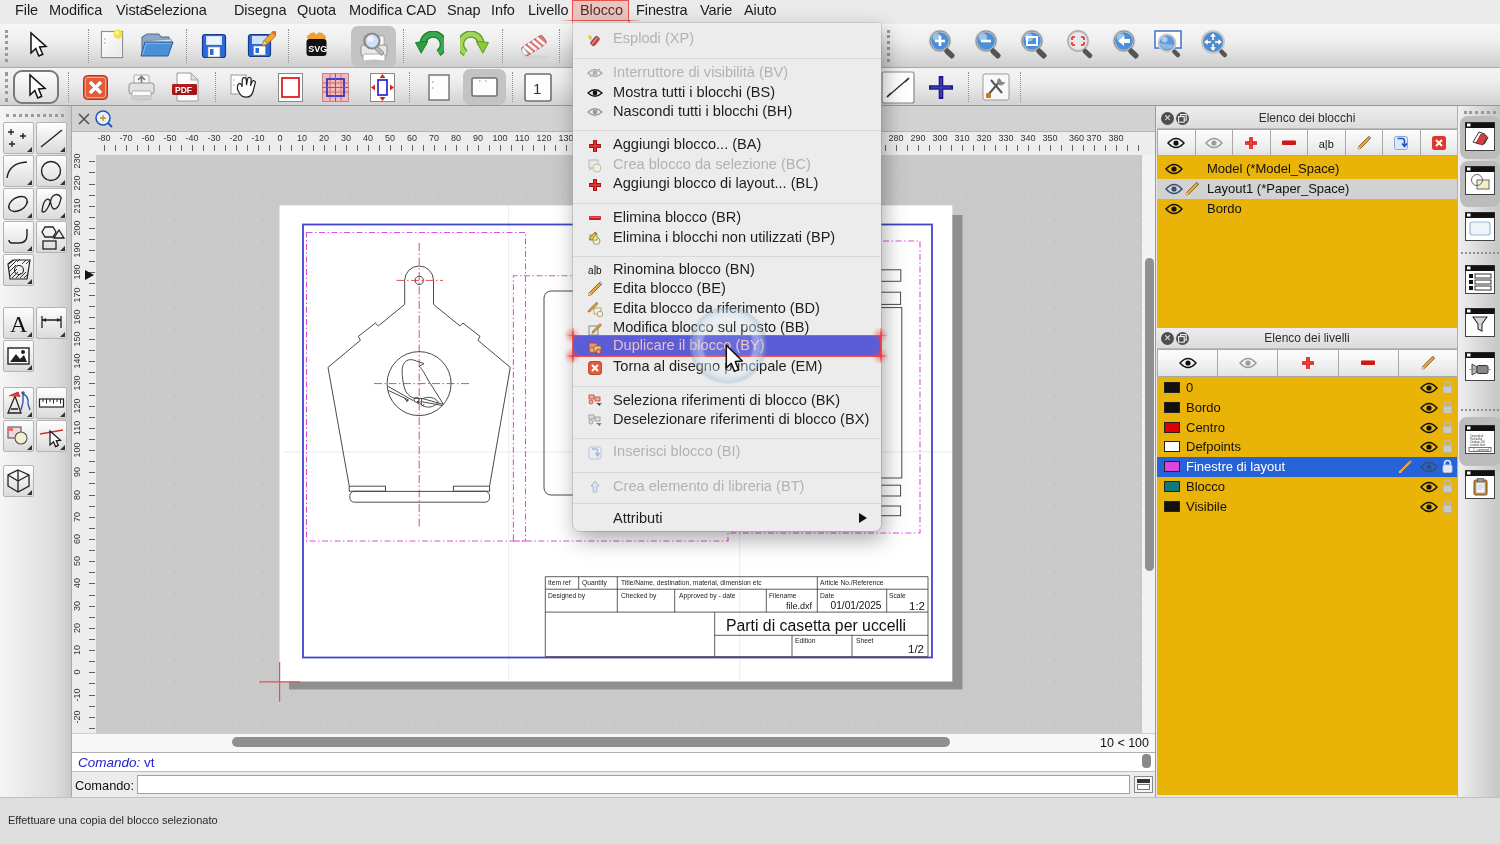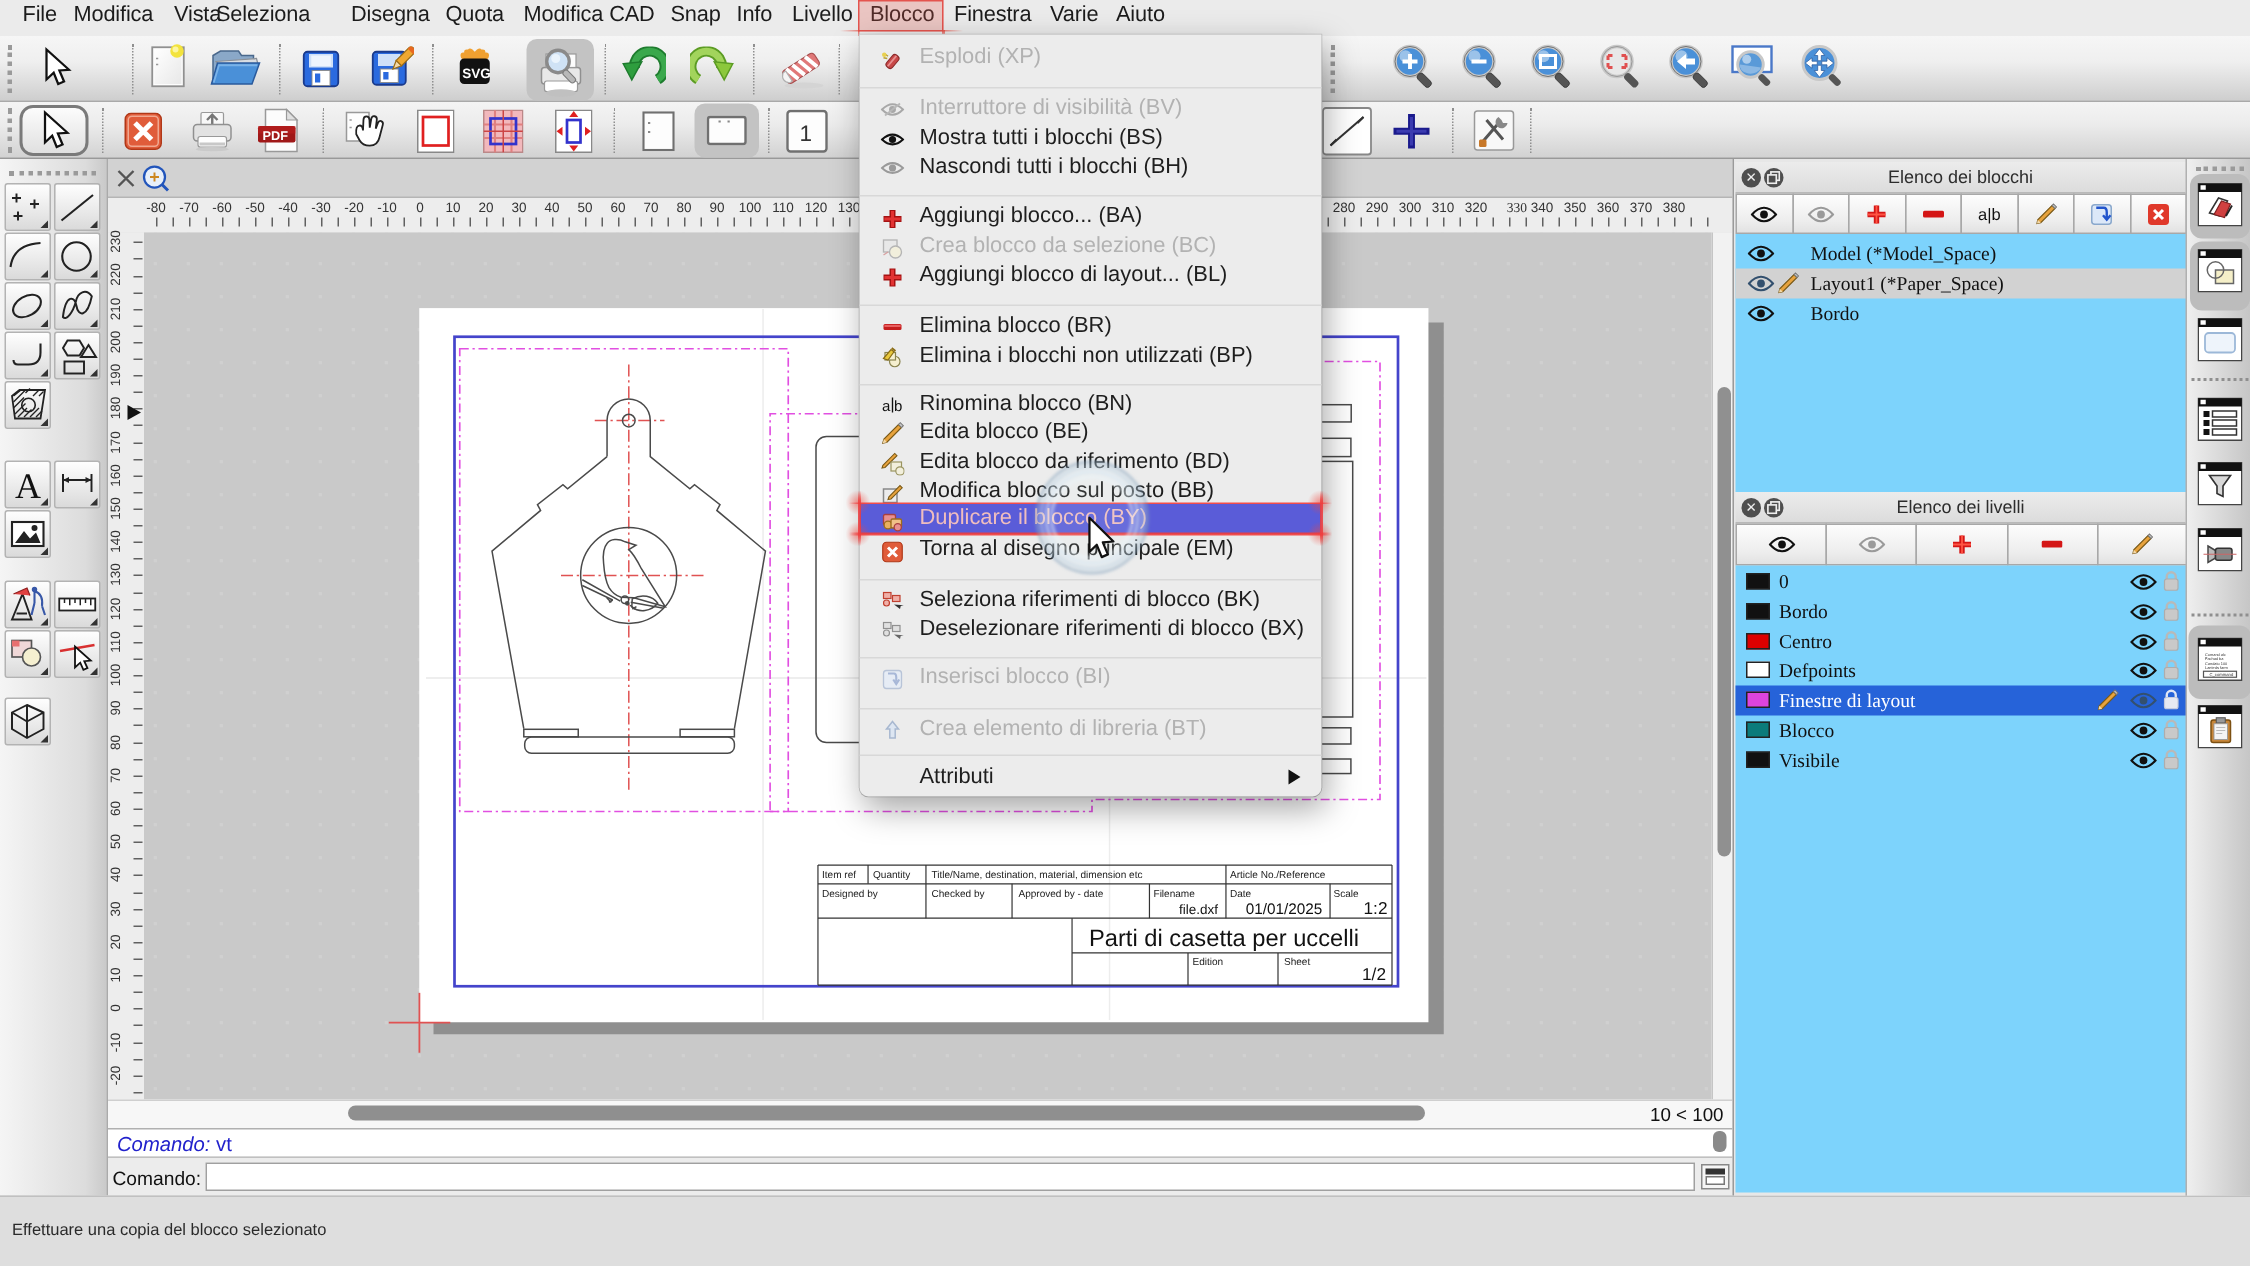--- a/index.html
+++ b/index.html
@@ -32,21 +32,21 @@
   
   #history{left:72px;top:752px;width:1083px;height:19px;background:#fff;border-top:1px solid #b0b0b0;box-sizing:border-box;}
   #inputrow{left:72px;top:771px;width:1083px;height:26px;background:#ececec;border-top:1px solid #c0c0c0;box-sizing:border-box;}
   #statusbar{left:0;top:797px;width:1500px;height:47px;background:#dedede;border-top:1px solid #c0c0c0;box-sizing:border-box;}
   
   #rpanel{left:1155px;top:106px;width:302px;height:691px;background:#e7e7e7;border-left:1px solid #9a9a9a;box-sizing:border-box;}
   .phead{position:absolute;width:300px;height:21px;background:linear-gradient(#ececec,#dcdcdc);border-bottom:1px solid #b9b9b9;box-sizing:border-box;}
   .ptitle{position:absolute;width:100%;text-align:center;top:3px;font-size:12px;color:#2d2d2d;}
   .circbtn{position:absolute;width:13px;height:13px;border-radius:7px;background:#4e4e4e;color:#efefef;font-size:9px;line-height:13px;text-align:center;}
   .ptbbtn{position:absolute;border:1px solid #a8a8a8;box-sizing:border-box;background:linear-gradient(#fdfdfd,#ededed 70%,#e2e2e2);}
-  .plist{position:absolute;background:#7dd3fc;font-family:Liberation Serif, serif;}
+  .plist{position:absolute;background:#eab308;}
   .lrow{position:absolute;width:100%;height:20px;font-size:13px;color:#111;}
   
   #rstrip{left:1457px;top:106px;width:43px;height:691px;background:linear-gradient(90deg,#efefef,#d2d2d2 70%,#c6c6c6);border-left:1px solid #b0b0b0;box-sizing:border-box;}
   .sbtn{position:absolute;left:5px;width:34px;height:38px;}
   .spressed{position:absolute;background:#bcbcbc;border-radius:8px;}
   
   #dropdown{left:573px;top:23px;width:308px;height:508px;background:#ececec;border-radius:0 0 6px 6px;box-shadow:3px 8px 22px rgba(0,0,0,0.35),0 0 0 0.5px #c2c2c2;}
   .mi{position:absolute;left:0;width:100%;height:19px;font-size:14.6px;color:#1e1e1e;white-space:pre;}
   .mi .txt{position:absolute;left:40px;top:0.5px;letter-spacing:0px;}
   .mi.dis{color:#b2b2b2;text-align:right;}
@@ -504,24 +504,24 @@
 <div class="rlabel" style="left:702px;top:1px;width:24px;text-align:center;">230</div>
 <div class="rlabel" style="left:724px;top:1px;width:24px;text-align:center;">240</div>
 <div class="rlabel" style="left:746px;top:1px;width:24px;text-align:center;">250</div>
 <div class="rlabel" style="left:768px;top:1px;width:24px;text-align:center;">260</div>
 <div class="rlabel" style="left:790px;top:1px;width:24px;text-align:center;">270</div>
 <div class="rlabel" style="left:812px;top:1px;width:24px;text-align:center;">280</div>
 <div class="rlabel" style="left:834px;top:1px;width:24px;text-align:center;">290</div>
 <div class="rlabel" style="left:856px;top:1px;width:24px;text-align:center;">300</div>
 <div class="rlabel" style="left:878px;top:1px;width:24px;text-align:center;">310</div>
 <div class="rlabel" style="left:900px;top:1px;width:24px;text-align:center;">320</div>
-<div class="rlabel" style="left:922px;top:1px;width:24px;text-align:right;font-family:Liberation Serif, serif;">330</div>
+<div class="rlabel" style="left:922px;top:1px;width:24px;text-align:center;">330</div>
 <div class="rlabel" style="left:944px;top:1px;width:24px;text-align:center;">340</div>
 <div class="rlabel" style="left:966px;top:1px;width:24px;text-align:center;">350</div>
-<div class="rlabel" style="left:988px;top:1px;width:24px;text-align:center;">360</div>
+<div class="rlabel" style="left:988px;top:1px;width:24px;text-align:right;">360</div>
 <div class="rlabel" style="left:1010px;top:1px;width:24px;text-align:center;">370</div>
 <div class="rlabel" style="left:1032px;top:1px;width:24px;text-align:center;">380</div>
 <div class="rtick" style="left:32px;top:13px;width:1px;height:6px;"></div>
 <div class="rtick" style="left:43px;top:13px;width:1px;height:6px;"></div>
 <div class="rtick" style="left:54px;top:13px;width:1px;height:6px;"></div>
 <div class="rtick" style="left:65px;top:13px;width:1px;height:6px;"></div>
 <div class="rtick" style="left:76px;top:13px;width:1px;height:6px;"></div>
 <div class="rtick" style="left:87px;top:13px;width:1px;height:6px;"></div>
 <div class="rtick" style="left:98px;top:13px;width:1px;height:6px;"></div>
 <div class="rtick" style="left:109px;top:13px;width:1px;height:6px;"></div>

